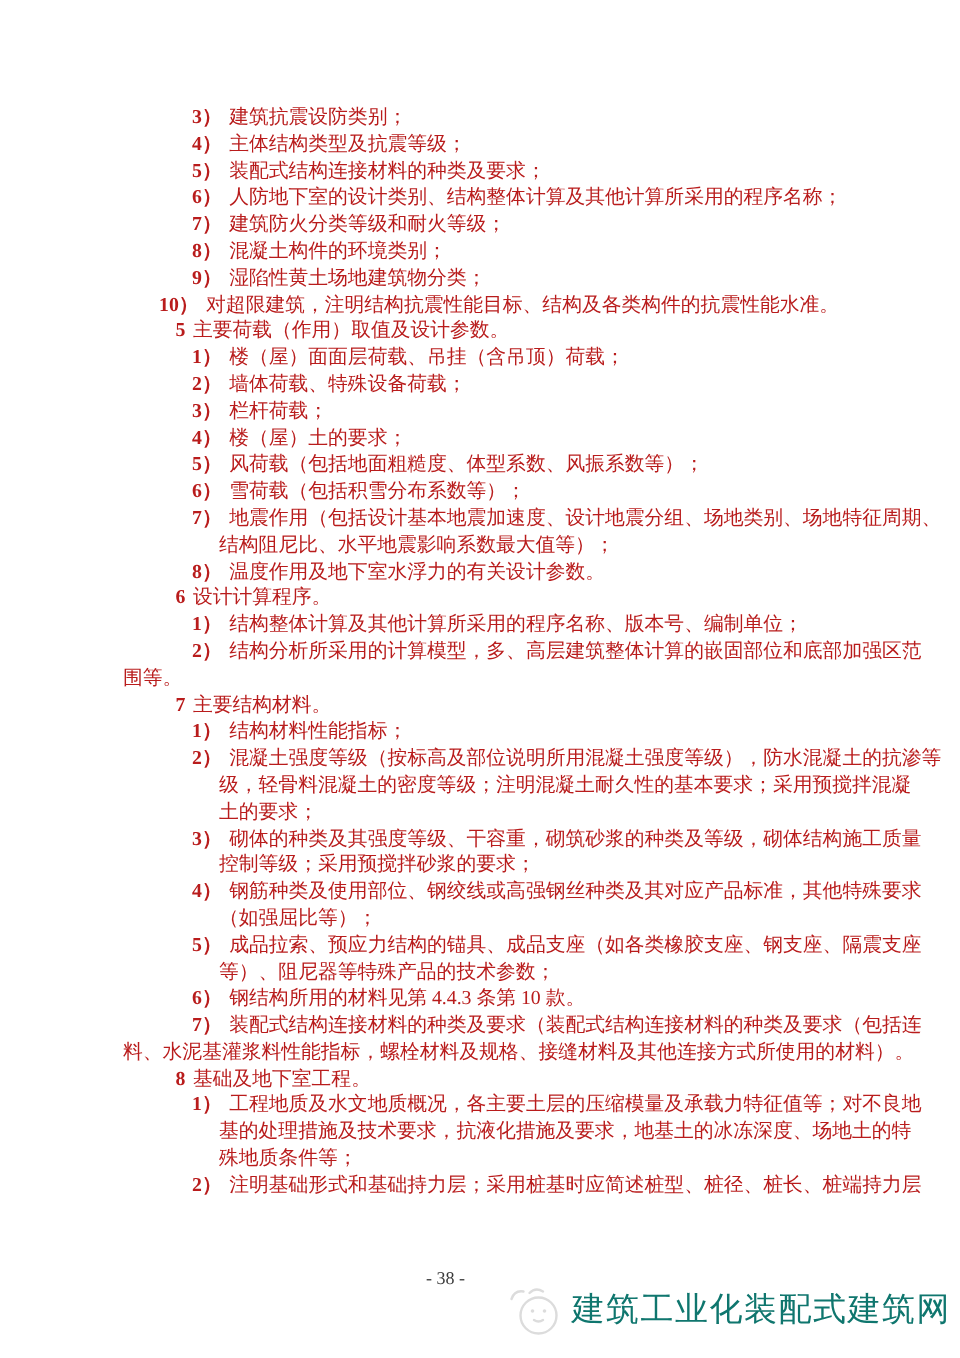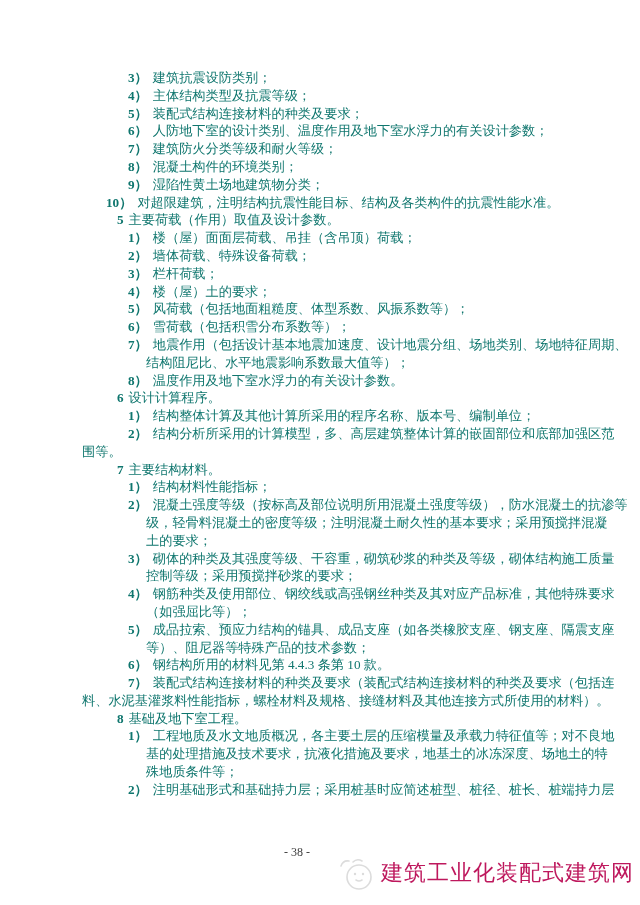--- a/index.html
+++ b/index.html
@@ -15,21 +15,21 @@
     overflow: hidden;
     font-family: "Liberation Serif", "DejaVu Serif", serif;
   }
   .body-text {
     position: absolute;
     left: 82px;
     top: 69px;
     width: 552px;
     font-size: 13.2px;
     line-height: 17.8px;
-    color: #0f766e;
+    color: #b91c1c;
   }
   .line {
     white-space: nowrap;
     height: 17.8px;
   }
   .line.flush   { padding-left: 0; }
   .line.section { padding-left: 35px; }
   .line.item    { padding-left: 46px; }
   .line.item10  { padding-left: 24px; }
   .line.cont    { padding-left: 64px; }
@@ -47,21 +47,21 @@
     font-size: 12px;
     color: #3b3b3b;
   }
   .watermark {
     position: absolute;
     top: 852px;
     right: 6px;
     display: flex;
     align-items: center;
     gap: 4px;
-    color: #be185d;
+    color: #0f766e;
     font-size: 22px;
     letter-spacing: 1px;
     white-space: nowrap;
     justify-content: flex-end;
   }
   .wm-logo {
     display: inline-block;
     width: 42px;
     height: 42px;
   }
@@ -69,21 +69,21 @@
 </style>
 </head>
 <body>
 
 <div class="page">
 
   <div class="body-text">
       <div class="line item"><span class="num">3）</span><span>建筑抗震设防类别；</span></div>
       <div class="line item"><span class="num">4）</span><span>主体结构类型及抗震等级；</span></div>
       <div class="line item"><span class="num">5）</span><span>装配式结构连接材料的种类及要求；</span></div>
-      <div class="line item"><span class="num">6）</span><span>人防地下室的设计类别、温度作用及地下室水浮力的有关设计参数；</span></div>
+      <div class="line item"><span class="num">6）</span><span>人防地下室的设计类别、结构整体计算及其他计算所采用的程序名称；</span></div>
       <div class="line item"><span class="num">7）</span><span>建筑防火分类等级和耐火等级；</span></div>
       <div class="line item"><span class="num">8）</span><span>混凝土构件的环境类别；</span></div>
       <div class="line item"><span class="num">9）</span><span>湿陷性黄土场地建筑物分类；</span></div>
       <div class="line item10"><span class="num">10）</span><span>对超限建筑，注明结构抗震性能目标、结构及各类构件的抗震性能水准。</span></div>
       <div class="line section"><span class="num">5</span><span>主要荷载（作用）取值及设计参数。</span></div>
       <div class="line item"><span class="num">1）</span><span>楼（屋）面面层荷载、吊挂（含吊顶）荷载；</span></div>
       <div class="line item"><span class="num">2）</span><span>墙体荷载、特殊设备荷载；</span></div>
       <div class="line item"><span class="num">3）</span><span>栏杆荷载；</span></div>
       <div class="line item"><span class="num">4）</span><span>楼（屋）土的要求；</span></div>
       <div class="line item"><span class="num">5）</span><span>风荷载（包括地面粗糙度、体型系数、风振系数等）；</span></div>

